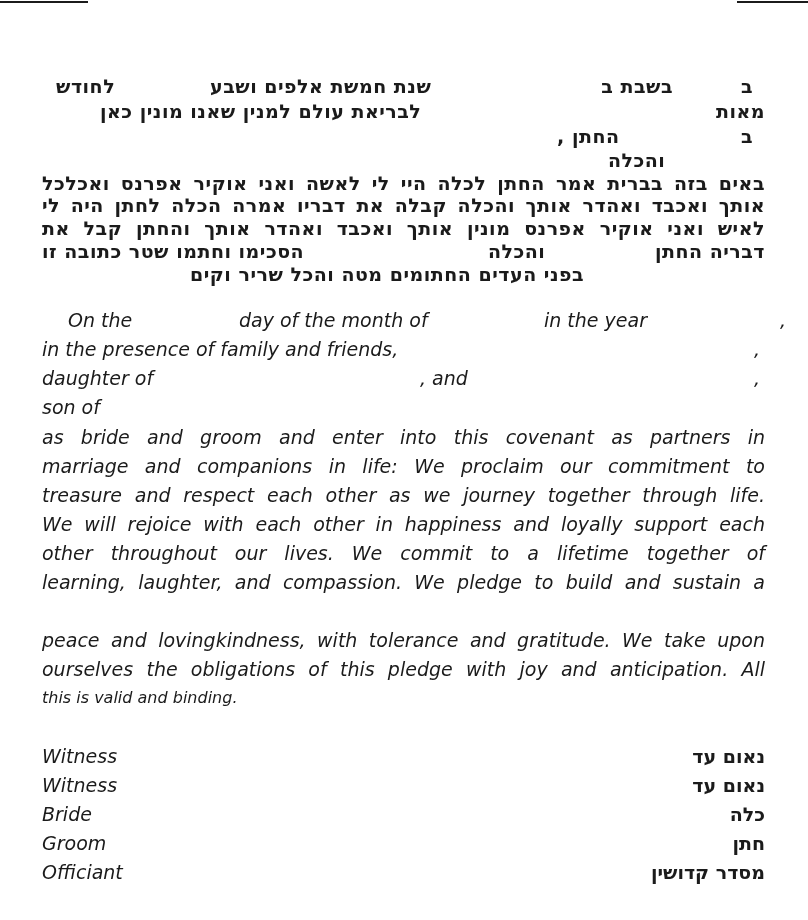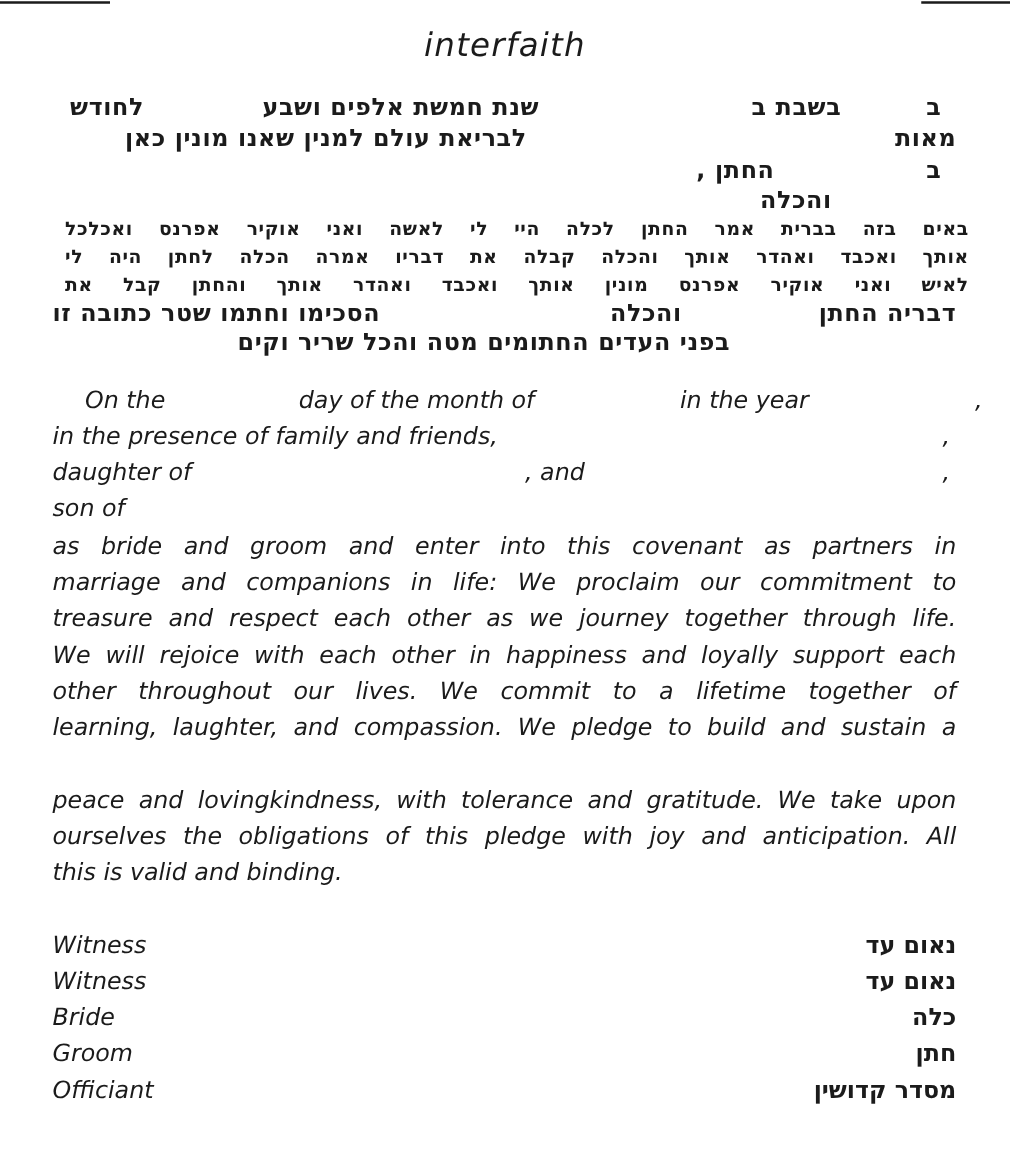--- a/index.html
+++ b/index.html
@@ -16,52 +16,51 @@
     position:absolute;top:22px;left:0;width:808px;text-align:center;
     font-size:26px;font-style:italic;letter-spacing:1px;
   }
 
   
   .heb{font-weight:700;font-size:19px;letter-spacing:0.5px;white-space:nowrap;}
   .hl{position:absolute;height:24px;line-height:24px;}
   .seg{position:absolute;top:0;height:24px;line-height:24px;}
 
   .heb-just{
-    position:absolute;left:52px;width:723px;height:23px;line-height:23px;
+    position:absolute;left:42px;width:723px;height:23px;line-height:23px;
     direction:rtl;text-align:justify;text-align-last:justify;
-    font-weight:700;font-size:15px;letter-spacing:0.5px;white-space:nowrap;
+    font-weight:700;font-size:19px;letter-spacing:0.5px;white-space:nowrap;
   }
 
   
   .eng{font-style:italic;font-size:19px;white-space:nowrap;}
   .el{position:absolute;height:26px;line-height:26px;}
   .eng-just{
     position:absolute;left:42px;width:723px;height:26px;line-height:26px;
     font-style:italic;font-size:19px;
     text-align:justify;text-align-last:justify;white-space:nowrap;
   }
   .eng-last{
     position:absolute;left:42px;width:723px;height:26px;line-height:26px;
-    font-style:italic;font-size:19px;white-space:nowrap;
+    font-style:italic;font-size:16px;white-space:nowrap;
   }
 
   .blank{position:absolute;height:20px;}
 
   .sig-en{position:absolute;left:42px;height:24px;line-height:24px;font-style:italic;font-size:19px;}
   .sig-he{position:absolute;right:43px;height:24px;line-height:24px;font-weight:700;font-size:19px;direction:rtl;white-space:nowrap;}
 </style>
 </head>
 <body>
 
 <div class="page">
 
   <div class="border-tick tick-left"></div>
   <div class="border-tick tick-right"></div>
 
-  <div class="title">interfaith</div>
 
   <div class="hl heb" style="top:74px;left:0;width:808px;">
     <span class="seg" style="left:56px;" dir="rtl">לחודש</span>
     <span class="seg" style="left:210px;" dir="rtl">שנת חמשת אלפים ושבע</span>
     <span class="seg" style="right:135px;" dir="rtl">בשבת ב</span>
     <span class="seg" style="right:55px;" dir="rtl">ב</span>
     <span class="blank" style="left:680px;width:58px;top:2px;"></span>
     <span class="blank" style="left:440px;width:155px;top:2px;"></span>
     <span class="blank" style="left:120px;width:85px;top:2px;"></span>
   </div>

